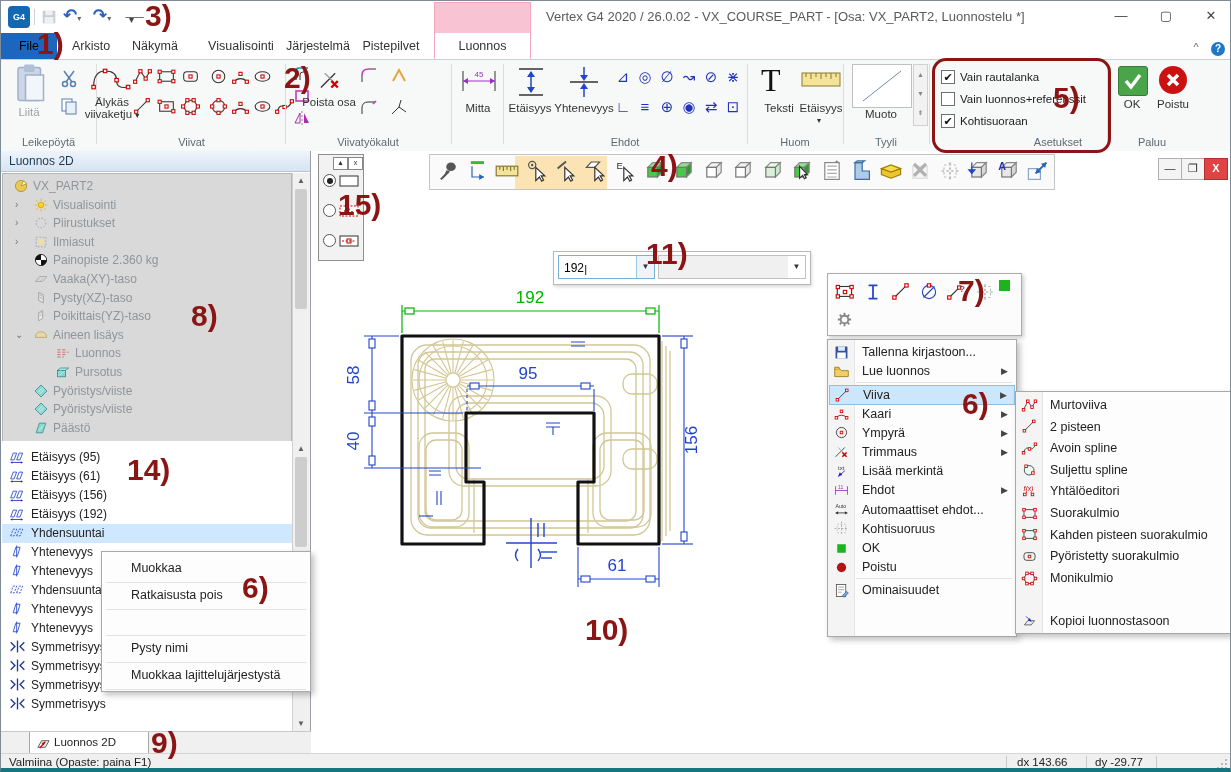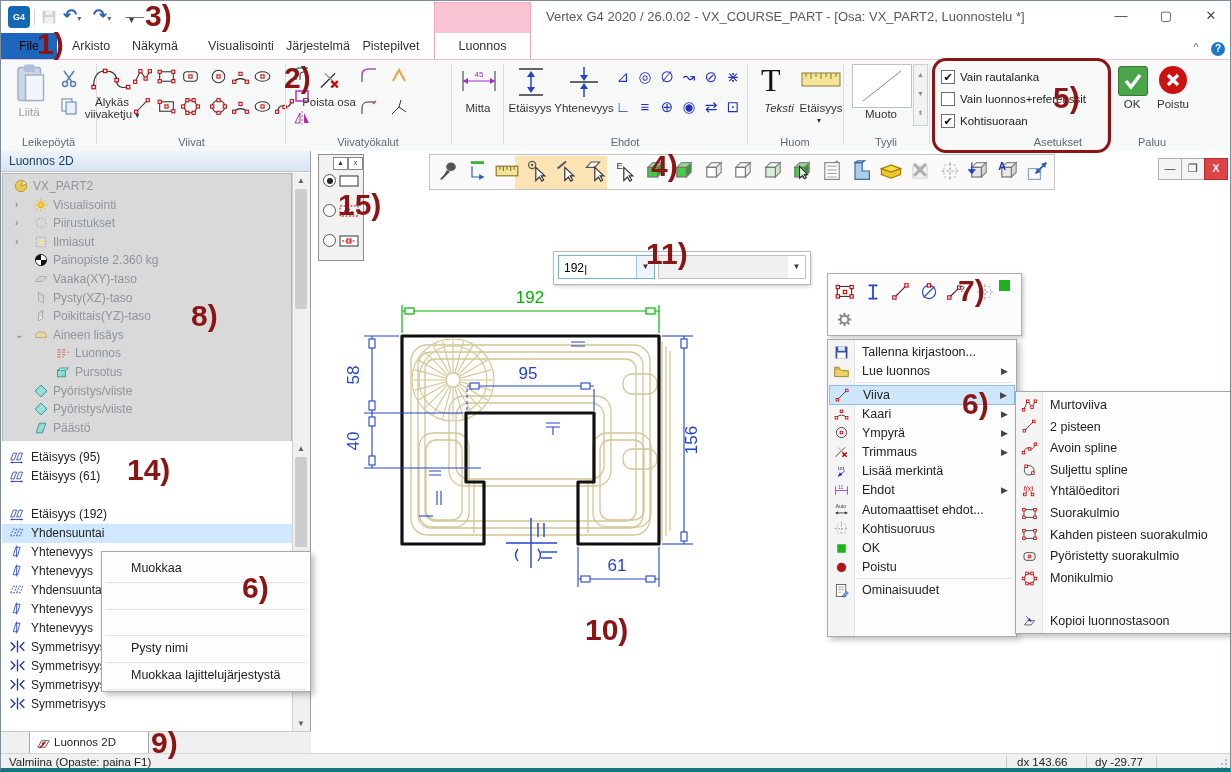--- a/index.html
+++ b/index.html
@@ -362,21 +362,21 @@
         <div class="abs" style="left: 634px; top: 38px; font-size: 15px; color: rgb(34, 51, 187); width: 20px; text-align: center;">≡</div>
         <div class="abs" style="left: 656px; top: 38px; font-size: 15px; color: rgb(34, 51, 187); width: 20px; text-align: center;">⊕</div>
         <div class="abs" style="left: 678px; top: 38px; font-size: 15px; color: rgb(34, 51, 187); width: 20px; text-align: center;">◉</div>
         <div class="abs" style="left: 700px; top: 38px; font-size: 15px; color: rgb(34, 51, 187); width: 20px; text-align: center;">⇄</div>
         <div class="abs" style="left: 722px; top: 38px; font-size: 15px; color: rgb(34, 51, 187); width: 20px; text-align: center;">⊡</div>
       </div>
     <div class="grplabel" style="left:502px;width:244px;">Ehdot</div>
     <div class="gsep" style="left:746px;"></div>
 
     <div class="abs" style="left:760px;top:2px;font-family:'Liberation Serif','DejaVu Serif',serif;font-size:32px;color:#111;">T</div>
-    <div class="biglabel" style="left:748px;top:42px;width:60px;font-style:italic;">Teksti</div>
+    <div class="biglabel" style="left:748px;top:42px;width:60px;">Teksti</div>
     <div class="abs" style="left:800px;top:10px;">
       <svg width="40" height="18" viewBox="0 0 40 18">
           <rect x="1" y="3" width="38" height="13" fill="#f3e49a" stroke="#8a7a30"></rect>
           <path d="M5,3 v4 M10,3 v6 M15,3 v4 M20,3 v6 M25,3 v4 M30,3 v6 M35,3 v4" stroke="#8a7a30"></path>
         </svg>
     </div>
     <div class="biglabel" style="left:795px;top:42px;width:50px;">Etäisyys</div>
     <div class="abs" style="left:816px;top:56px;font-size:8px;color:#333;">▾</div>
     <div class="grplabel" style="left:746px;width:96px;">Huom</div>
     <div class="gsep" style="left:842px;"></div>
@@ -940,20 +940,31 @@
           <div class="abs" style="left: 7px; top: 0px;">
             <svg width="17" height="17" viewBox="0 0 20 20">
               <path d="M2,14 l3,-8 h4 l-3,8 z" fill="none" stroke="#2244cc"></path>
               <path d="M9,14 l3,-8 h4 l-3,8 z" fill="none" stroke="#2244cc"></path>
               <path d="M2,17 h14" stroke="#22c"></path>
               <path d="M2,17 l2,-1.4 v2.8 z M16,17 l-2,-1.4 v2.8 z" fill="#22c"></path>
             </svg>
           </div>
           <div class="abs" style="left: 29px; top: 0px;">Etäisyys (61)</div>
         </div>
+        <div class="crow" style="top: 45px;">
+          <div class="abs" style="left: 7px; top: 0px;">
+            <svg width="17" height="17" viewBox="0 0 20 20">
+              <path d="M2,14 l3,-8 h4 l-3,8 z" fill="none" stroke="#2244cc"></path>
+              <path d="M9,14 l3,-8 h4 l-3,8 z" fill="none" stroke="#2244cc"></path>
+              <path d="M2,17 h14" stroke="#22c"></path>
+              <path d="M2,17 l2,-1.4 v2.8 z M16,17 l-2,-1.4 v2.8 z" fill="#22c"></path>
+            </svg>
+          </div>
+          <div class="abs" style="left: 29px; top: 0px;">Etäisyys (156)</div>
+        </div>
         <div class="crow" style="top: 64px;">
           <div class="abs" style="left: 7px; top: 0px;">
             <svg width="17" height="17" viewBox="0 0 20 20">
               <path d="M2,14 l3,-8 h4 l-3,8 z" fill="none" stroke="#2244cc"></path>
               <path d="M9,14 l3,-8 h4 l-3,8 z" fill="none" stroke="#2244cc"></path>
               <path d="M2,17 h14" stroke="#22c"></path>
               <path d="M2,17 l2,-1.4 v2.8 z M16,17 l-2,-1.4 v2.8 z" fill="#22c"></path>
             </svg>
           </div>
           <div class="abs" style="left: 29px; top: 0px;">Etäisyys (192)</div>
@@ -1080,20 +1091,23 @@
         <circle cx="5" cy="10" r="1" fill="#aaa"></circle>
         <circle cx="1" cy="10" r="1" fill="#aaa"></circle>
     </svg>
   </div>
 
   <div id="menuL" class="menu abs" style="left:100px;top:550px;width:208px;height:139px;">
       <div class="mi" style="top: 3px; height: 26.8px; line-height: 26.8px;">
         <div class="lbl" style="position: absolute; left: 28px;">Muokkaa</div>
       </div>
       <div class="msep" style="top: 29.8px; left: 4px; right: 4px;"></div>
+      <div class="mi" style="top: 29.8px; height: 26.8px; line-height: 26.8px;">
+        <div class="lbl" style="position: absolute; left: 28px;">Ratkaisusta pois</div>
+      </div>
       <div class="msep" style="top: 56.6px; left: 4px; right: 4px;"></div>
       <div class="msep" style="top: 83.4px; left: 4px; right: 4px;"></div>
       <div class="mi" style="top: 83.4px; height: 26.8px; line-height: 26.8px;">
         <div class="lbl" style="position: absolute; left: 28px;">Pysty nimi</div>
       </div>
       <div class="msep" style="top: 110.2px; left: 4px; right: 4px;"></div>
       <div class="mi" style="top: 110.2px; height: 26.8px; line-height: 26.8px;">
         <div class="lbl" style="position: absolute; left: 28px;">Muokkaa lajittelujärjestystä</div>
       </div>
       <div class="msep" style="top: 137px; left: 4px; right: 4px;"></div>

